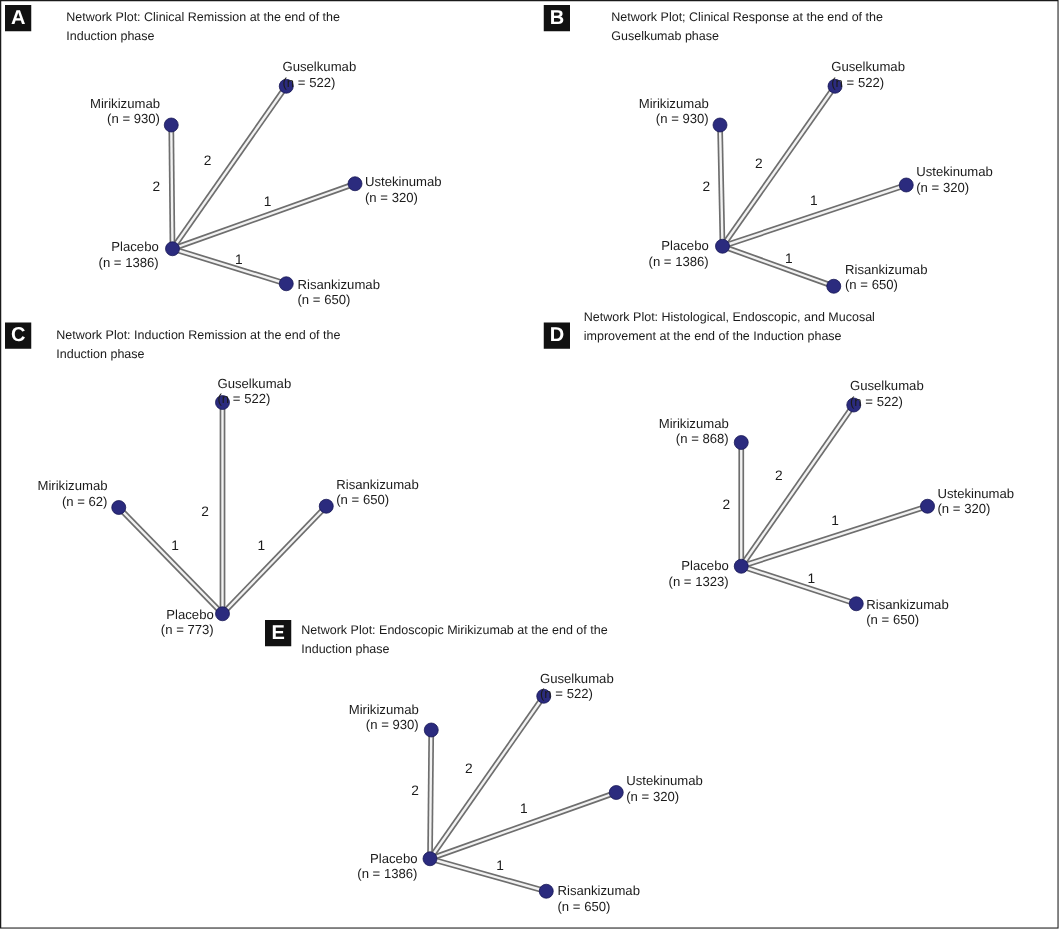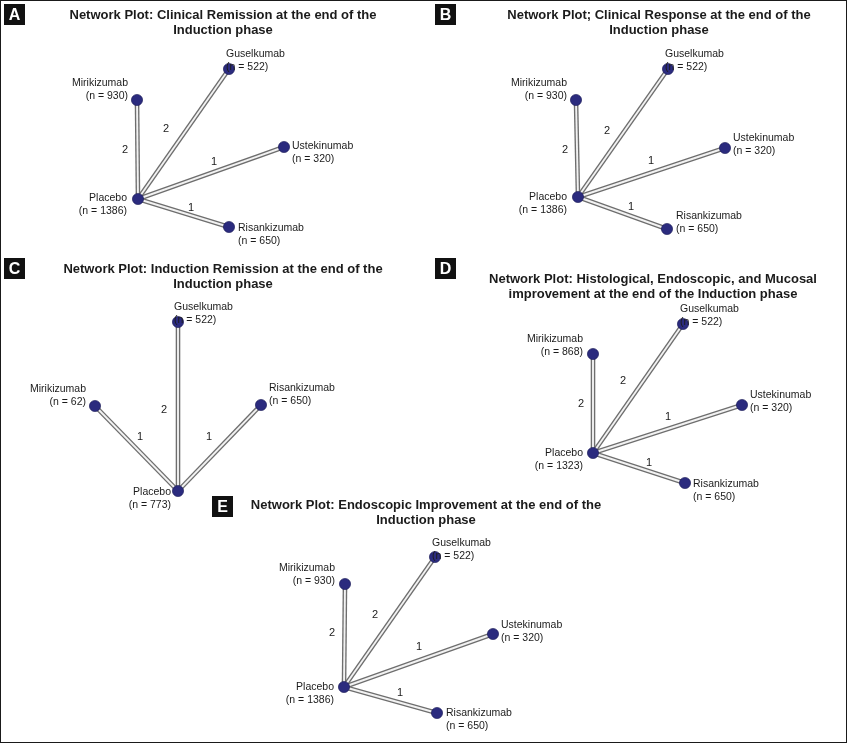--- a/index.html
+++ b/index.html
@@ -28,27 +28,26 @@
     color: #ffffff;
     font-size: 16px;
     font-weight: bold;
     line-height: 21px;
     text-align: center;
     font-family: "Liberation Sans", sans-serif;
     letter-spacing: 0px;
   }
   .panel-title {
     position: absolute;
-    text-align: center;
-    font-size: 13px;
+    text-align: left;
+    font-size: 10px;
     line-height: 14.5px;
     color: #1b1b1b;
     font-family: "Liberation Sans", sans-serif;
     white-space: pre-line;
-    font-weight: bold;
   }
   .net-svg {
     position: absolute;
     left: 0;
     top: 0;
     overflow: visible;
   }
   .node-label {
     font-size: 10.5px;
     fill: #1b1b1b;
@@ -308,24 +307,24 @@
           </g>
         </g>
       </g>
     </svg>
   <div id="overlay">
       <div class="panel-badge" style="left: 3px; top: 3px; background: rgb(17, 17, 17); color: rgb(255, 255, 255);">A</div>
       <div class="panel-title" style="left: 52px; top: 7px; width: 340px; color: rgb(27, 27, 27);">Network Plot: Clinical Remission at the end of the
 Induction phase</div>
       <div class="panel-badge" style="left: 434px; top: 3px; background: rgb(17, 17, 17); color: rgb(255, 255, 255);">B</div>
       <div class="panel-title" style="left: 488px; top: 7px; width: 340px; color: rgb(27, 27, 27);">Network Plot; Clinical Response at the end of the
-Induction phase</div>
+Guselkumab phase</div>
       <div class="panel-badge" style="left: 3px; top: 257px; background: rgb(17, 17, 17); color: rgb(255, 255, 255);">C</div>
       <div class="panel-title" style="left: 44px; top: 261px; width: 356px; color: rgb(27, 27, 27);">Network Plot: Induction Remission at the end of the
 Induction phase</div>
       <div class="panel-badge" style="left: 434px; top: 257px; background: rgb(17, 17, 17); color: rgb(255, 255, 255);">D</div>
-      <div class="panel-title" style="left: 466px; top: 271px; width: 372px; color: rgb(27, 27, 27);">Network Plot: Histological, Endoscopic, and Mucosal
+      <div class="panel-title" style="left: 466px; top: 247px; width: 372px; color: rgb(27, 27, 27);">Network Plot: Histological, Endoscopic, and Mucosal
 improvement at the end of the Induction phase</div>
       <div class="panel-badge" style="left: 211px; top: 495px; background: rgb(17, 17, 17); color: rgb(255, 255, 255);">E</div>
-      <div class="panel-title" style="left: 240px; top: 497px; width: 370px; color: rgb(27, 27, 27);">Network Plot: Endoscopic Improvement at the end of the
+      <div class="panel-title" style="left: 240px; top: 497px; width: 370px; color: rgb(27, 27, 27);">Network Plot: Endoscopic Mirikizumab at the end of the
 Induction phase</div>
     </div>
 </div>
 
 </body></html>

